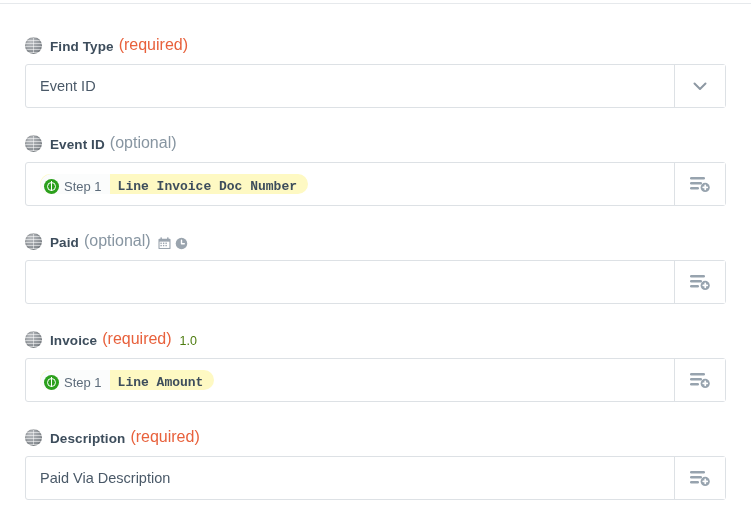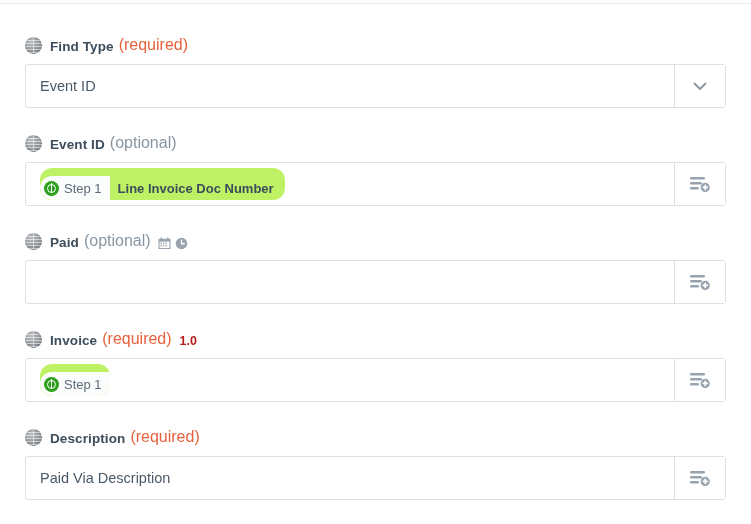--- a/index.html
+++ b/index.html
@@ -95,23 +95,23 @@
 
   .label-opt {
     font-size: 16px;
     color: #8795a1;
     margin-left: 5px;
     font-weight: normal;
   }
 
   .label-extra {
     font-size: 12.5px;
-    color: #b91c1c;
+    color: #4d7c0f;
     margin-left: 8px;
-    font-weight: bold;
+    font-weight: normal;
   }
 
   .label-icons {
     display: flex;
     align-items: center;
     margin-left: 7px;
     gap: 4px;
   }
   .mini-icon { display: block; }
 
@@ -148,24 +148,24 @@
     display: flex;
     align-items: center;
     justify-content: center;
     background: #ffffff;
     cursor: pointer;
   }
 
   
   .token {
     display: inline-flex;
-    align-items: flex-end;
-    height: 32px;
+    align-items: flex-start;
+    height: 20px;
     border-radius: 12px;
-    background: #bef264;
+    background: #fef9c3;
     overflow: hidden;
     max-width: 100%;
   }
 
   .token-left {
     display: inline-flex;
     align-items: center;
     height: 24px;
     padding: 0 8px 0 4px;
     background: #fbfcfc;
@@ -211,20 +211,21 @@
 
   .token-right {
     display: inline-flex;
     align-items: center;
     height: 24px;
     padding: 0 11px 0 8px;
     font-size: 13px;
     color: #3d4d5c;
     font-weight: bold;
     white-space: nowrap;
+    font-family: Liberation Mono, monospace;
   }
 </style>
 </head>
 <body>
 
 <div class="top-divider"></div>
 
 <div class="form" id="form-root">
     <div class="field">
       <div class="label-row">
@@ -328,20 +329,21 @@
         <span class="label-req">(required)</span>
         <span class="label-extra">1.0</span>
       </div>
       <div class="input-shell">
         <div class="input-area">
           <span class="token">
             <span class="token-left">
               <span class="qb-icon"></span>
               <span class="token-step">Step 1</span>
             </span>
+            <span class="token-right">Line Amount</span>
           </span>
         </div>
         <div class="side-btn">
           <span style="display: inline-flex;">
             <svg width="22" height="20" viewBox="0 0 22 20" aria-hidden="true">
               <rect x="1" y="3" width="15" height="2.4" rx="1.2" fill="#97a3ae"></rect>
               <rect x="1" y="8" width="12" height="2.4" rx="1.2" fill="#97a3ae"></rect>
               <rect x="1" y="13" width="9" height="2.4" rx="1.2" fill="#97a3ae"></rect>
               <circle cx="16.2" cy="13.4" r="4.6" fill="#97a3ae"></circle>
               <rect x="15.4" y="10.6" width="1.7" height="5.7" rx="0.8" fill="#ffffff"></rect>

